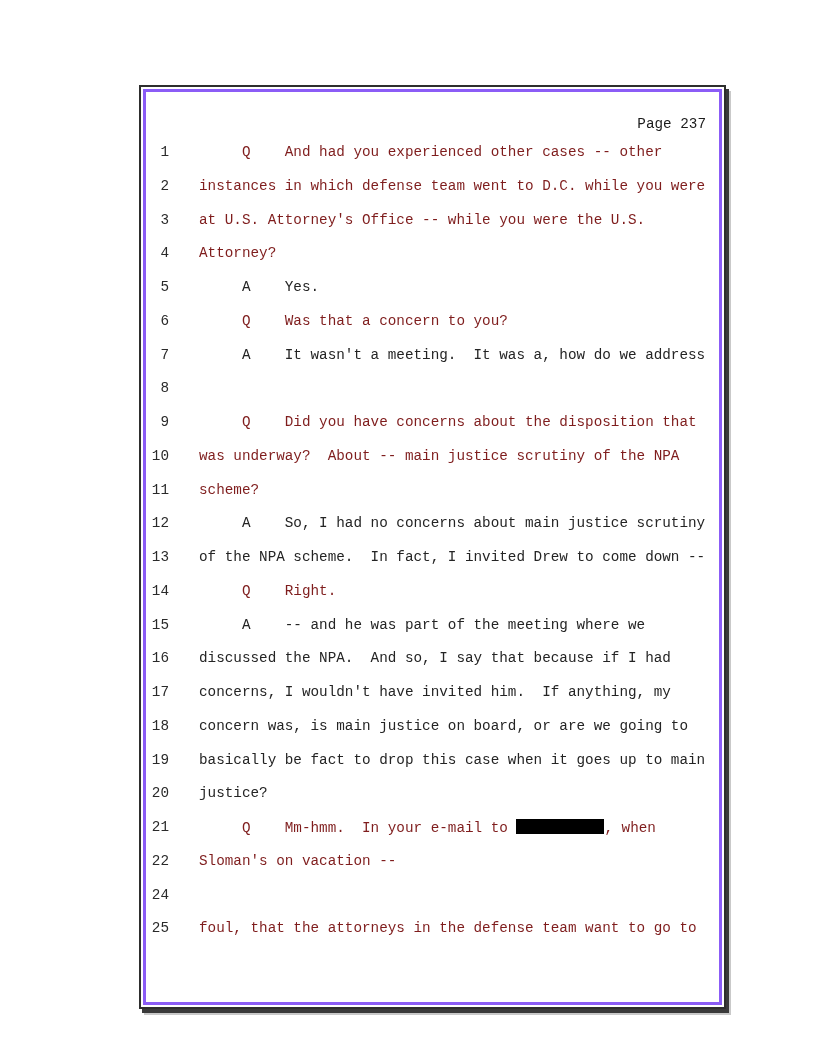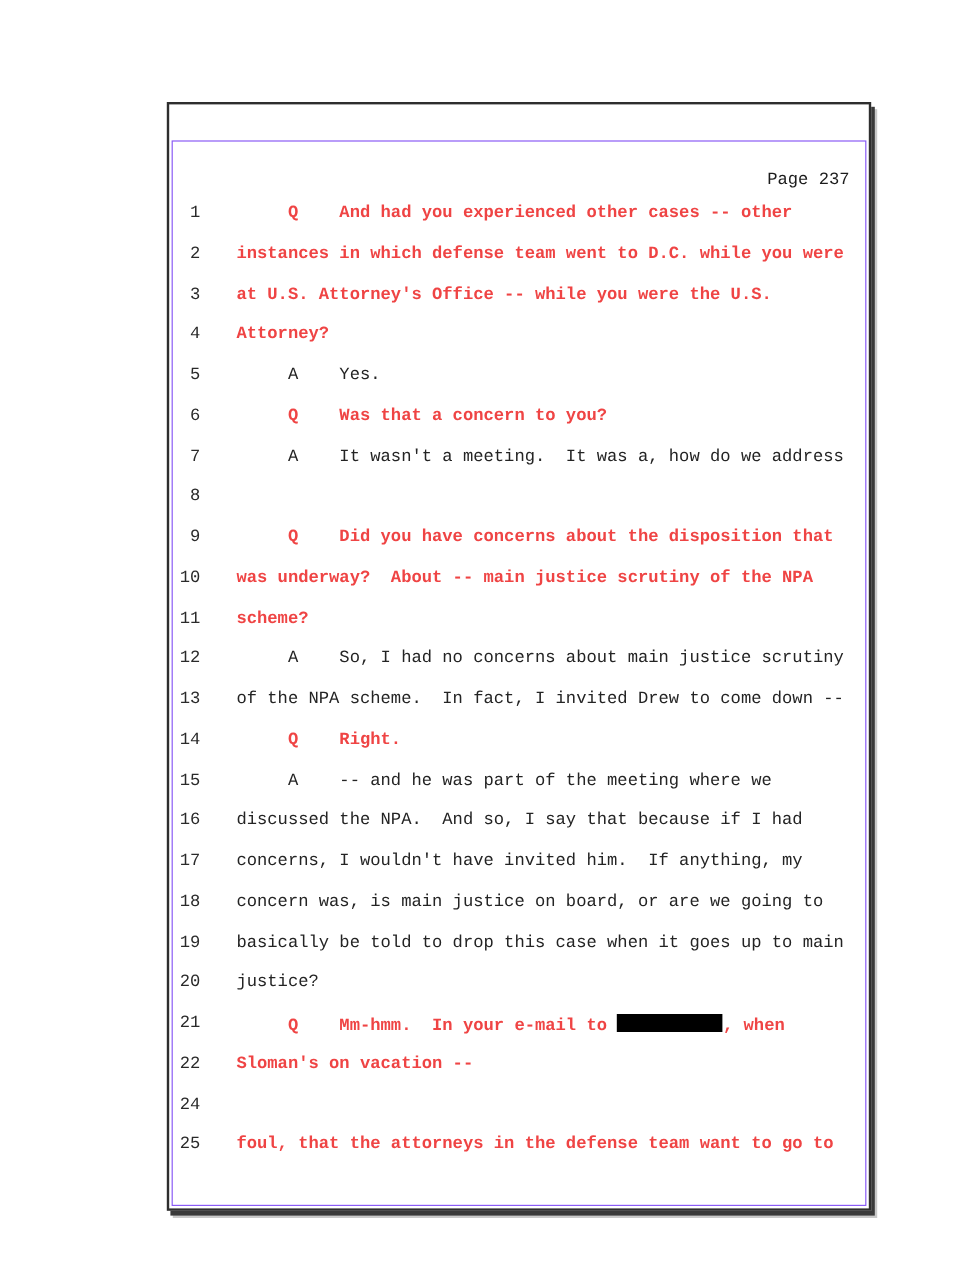--- a/index.html
+++ b/index.html
@@ -20,22 +20,21 @@
     top: 85px;
     width: 583px;
     height: 920px;
     border: 2px solid #2e2e2e;
     box-shadow: 3px 4px 0 #3a3a3a, 5px 6px 0 #c9c9c9;
     background: #ffffff;
   }
   .frame-inner {
     position: absolute;
     inset: 2px;
-    border: 1px solid #8b5cf6;
-    margin-top: 28px;
+    border: 3px solid #8b5cf6;
   }
   .page-number {
     position: absolute;
     top: 24px;
     right: 13px;
     font-size: 14.3px;
     color: #1c1c1c;
     white-space: pre;
   }
   .lines {
@@ -58,22 +57,22 @@
     box-sizing: border-box;
     text-align: right;
     flex: none;
     color: #2a2a2a;
   }
   .row .txt {
     white-space: pre;
     flex: none;
   }
   .row.bold .txt {
-    font-weight: 700;
-    color: #ef4444;
+    font-weight: 400;
+    color: #7f1d1d;
   }
   .redaction {
     display: inline-block;
     width: 88px;
     height: 15px;
     background: #000000;
     vertical-align: -2px;
   }
 </style>
 </head>
@@ -151,21 +150,21 @@
       <div class="row">
           <span class="num">17</span>
           <span class="txt">concerns, I wouldn't have invited him.  If anything, my</span>
         </div>
       <div class="row">
           <span class="num">18</span>
           <span class="txt">concern was, is main justice on board, or are we going to</span>
         </div>
       <div class="row">
           <span class="num">19</span>
-          <span class="txt">basically be told to drop this case when it goes up to main</span>
+          <span class="txt">basically be fact to drop this case when it goes up to main</span>
         </div>
       <div class="row">
           <span class="num">20</span>
           <span class="txt">justice?</span>
         </div>
       <div class="row bold">
           <span class="num">21</span>
           <span class="txt"><span>     Q    Mm-hmm.  In your e-mail to </span><span class="redaction"></span><span>, when</span></span>
         </div>
       <div class="row bold">

